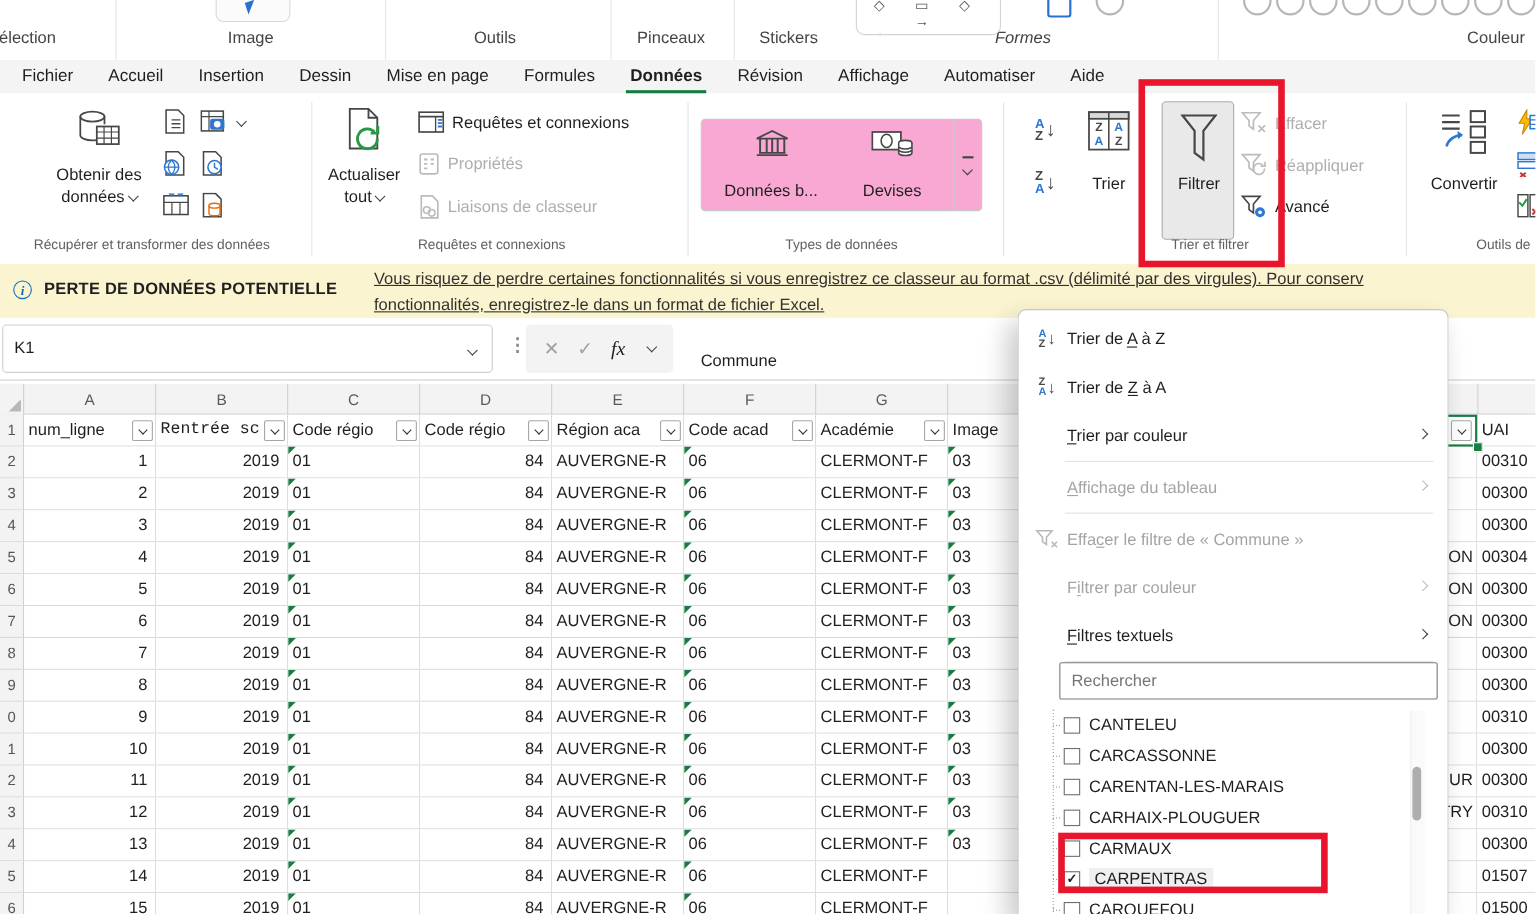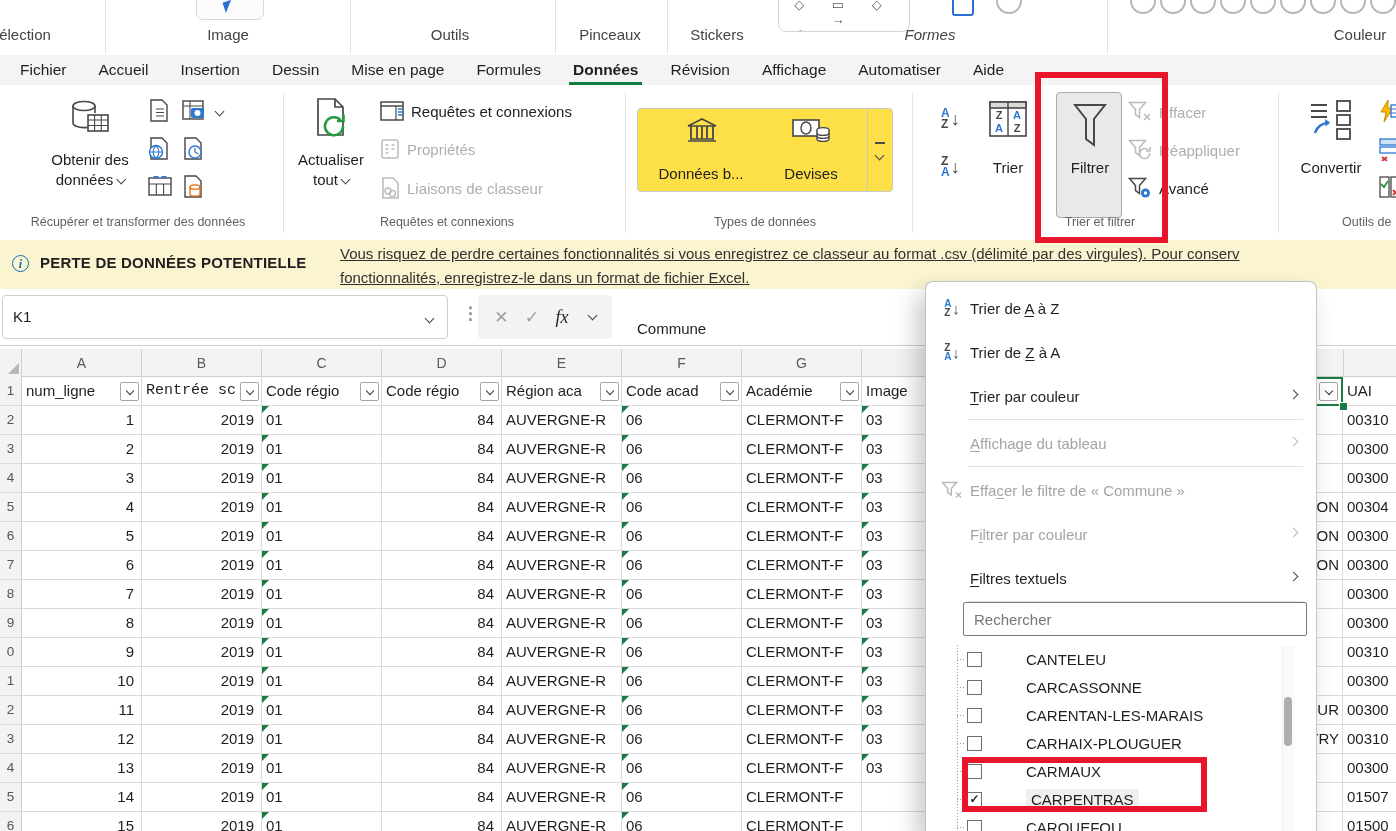--- a/index.html
+++ b/index.html
@@ -24,21 +24,21 @@
   #ribbon{position:absolute;left:0;top:85px;width:1396px;height:155px;background:#fff;border-bottom:1px solid #d8d8d8;}
   .grp-label{position:absolute;top:130px;transform:translateX(-50%);font-size:12.5px;color:#616161;white-space:nowrap;}
   .rib-div{position:absolute;top:8px;width:1px;height:140px;background:#e3e3e3;}
   .bigbtn-label{position:absolute;transform:translateX(-50%);font-size:15px;color:#1f1f1f;white-space:nowrap;text-align:center;}
   .small-item{position:absolute;display:flex;align-items:center;font-size:15px;white-space:nowrap;}
   .small-item .txt{margin-left:7px;}
   .dis-txt{color:#b0aeac;}
   .chev{display:inline-block;width:6px;height:6px;border-right:1.6px solid #444;border-bottom:1.6px solid #444;transform:rotate(45deg);vertical-align:middle;margin-left:4px;margin-bottom:3px;}
   .chev.r{transform:rotate(-45deg);}
   .chev.dis{border-color:#bdbbb9;}
-  .gallery{position:absolute;left:637px;top:23px;width:256px;height:84px;border:1px solid #c9c9c9;border-radius:4px;background:#fde047;box-sizing:border-box;}
+  .gallery{position:absolute;left:637px;top:23px;width:256px;height:84px;border:1px solid #c9c9c9;border-radius:4px;background:#f9a8d4;box-sizing:border-box;}
   .gal-sep{position:absolute;left:229px;top:0;width:1px;height:82px;background:#c9c9c9;}
   .gal-label{position:absolute;top:56px;transform:translateX(-50%);font-size:15px;color:#1f1f1f;white-space:nowrap;}
   .filterbtn{position:absolute;left:1056px;top:7px;width:66px;height:126px;background:#e9e9e9;border:1px solid #ababab;border-radius:4px;box-sizing:border-box;}
   .sico{display:inline-flex;align-items:center;}
   .sletters{display:flex;flex-direction:column;font-weight:bold;font-size:10px;line-height:9px;font-style:normal;}
   .sletters em{font-style:normal;}
   .bl{color:#2e77d0;}.dk{color:#474747;}
   .sarrow{font-size:15px;color:#474747;margin-left:1px;}
 
   
@@ -78,21 +78,21 @@
   #menu-search{position:absolute;left:963px;top:602px;width:344px;height:34px;border:1px solid #7a7a7a;border-radius:2px;background:#fff;box-sizing:border-box;z-index:21;}
   #menu-search input{width:100%;height:100%;border:none;outline:none;font-size:15px;font-family:"Liberation Sans",sans-serif;padding:0 0 0 10px;box-sizing:border-box;background:transparent;color:#1f1f1f;}
   #menu-search input::placeholder{color:#767676;}
   #menu-list{position:absolute;left:926px;top:645px;width:352px;height:186px;overflow:hidden;z-index:21;}
   #menu-list::before{content:"";position:absolute;left:31px;top:0;bottom:0;width:1px;
       background:repeating-linear-gradient(to bottom,#9a9a9a 0 1px,transparent 1px 3px);}
   .citem{height:28px;display:flex;align-items:center;position:relative;padding-left:31px;font-size:15px;}
   .stub{width:8px;height:1px;background:repeating-linear-gradient(to right,#9a9a9a 0 1px,transparent 1px 3px);margin-right:0;}
   .cbx{width:15px;height:15px;border:1px solid #6e6e6e;background:#fff;box-sizing:border-box;margin:0 8px 0 2px;flex-shrink:0;
        font:bold 12px/13px "Liberation Sans",sans-serif;text-align:center;color:#1f1f1f;}
-  .cl-label{white-space:nowrap;margin-left:36px;}
+  .cl-label{white-space:nowrap;}
   .cl-label.hl{background:#efefef;padding:2px 5px;}
   #menu-scroll-thumb{position:absolute;left:1284px;top:697px;width:8px;height:49px;background:#aeaeae;border-radius:4px;z-index:22;}
   #menu-scroll-track{position:absolute;left:1282px;top:646px;width:12px;height:185px;background:#fafafa;border-left:1px solid #ededed;z-index:21;}
 
   
   .redrect{position:absolute;border:6px solid #e8152d;box-sizing:border-box;z-index:50;}
 </style>
 </head>
 <body>
 

